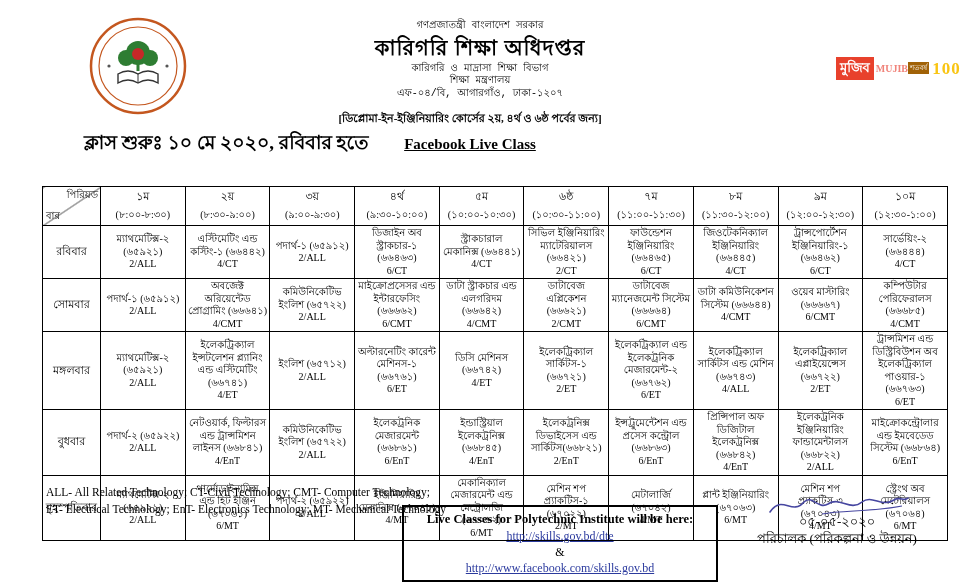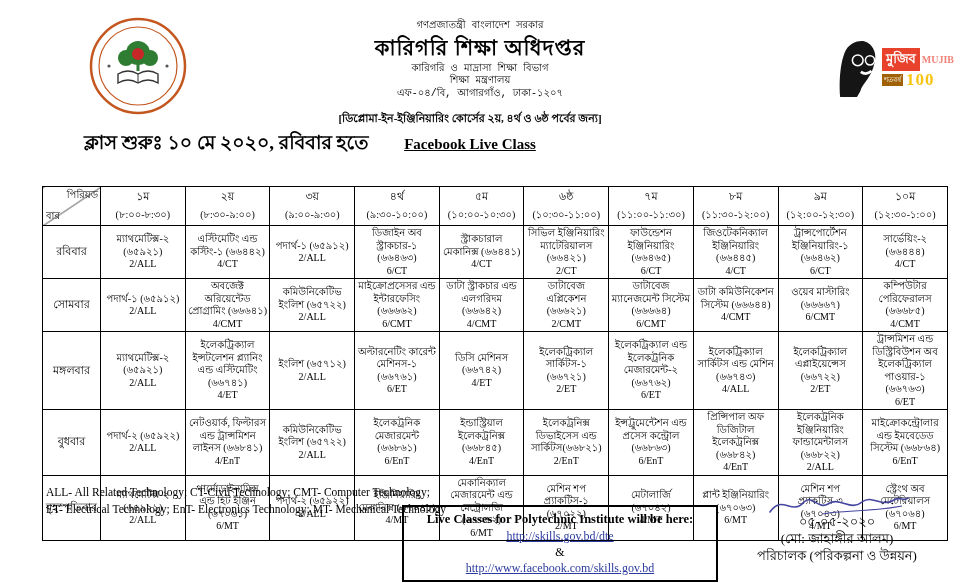--- a/index.html
+++ b/index.html
@@ -48,21 +48,21 @@
     padding:4px 6px;line-height:1.35;}
   .lb-title{font-size:12.5px;font-weight:bold;}
   .lb-link{font-size:12px;color:#2b3a9e;text-decoration:underline;display:block;}
   .lb-amp{font-size:12px;}
   .sig-block{right:8px;top:492px;width:230px;text-align:center;line-height:1.3;}
   .sig-svg{display:block;margin:0 auto -4px auto;}
   .sig-date{font-size:13px;}
   .sig-name{font-size:13px;}
   .sig-title{font-size:13px;}
   
-  .mj-right{display:flex;flex-direction:column;justify-content:center;margin-left:2px;}
+  .mj-right{display:flex;justify-content:center;margin-left:2px;}
   .mj-row1{display:flex;align-items:center;gap:2px;}
   .mj-box{background:#e8412c;color:#fff;font-size:13px;font-weight:bold;padding:1px 4px;}
   .mj-en{color:#f0837a;font-size:10px;font-weight:bold;}
   .mj-row2{display:flex;align-items:center;gap:3px;}
   .mj-sata{background:#a16207;color:#fff;font-size:7px;padding:0 2px;}
   .mj-100{color:#f9c513;font-size:17px;font-weight:bold;letter-spacing:1px;line-height:1;}
 </style>
 </head>
 <body>
 
@@ -409,15 +409,14 @@
   <div class="lb-amp">&amp;</div>
   <a class="lb-link" href="#">http://www.facebook.com/skills.gov.bd</a>
 </div>
 
 <div class="abs sig-block">
   <svg class="sig-svg" width="150" height="26" viewBox="0 0 150 26">
     <path d="M8,20 C20,2 30,24 42,10 C50,2 56,18 66,12 C78,4 88,20 100,10 C110,2 120,16 132,8 C138,4 142,10 146,6" fill="none" stroke="#4646a0" stroke-width="1.6" stroke-linecap="round"></path>
     <path d="M60,22 C80,18 110,20 140,14" fill="none" stroke="#4646a0" stroke-width="1.1"></path>
   </svg>
   <div class="sig-date">০৫-০৫-২০২০</div>
-  <div class="sig-name">(মো: জাহাঙ্গীর আলম)</div>
   <div class="sig-title">পরিচালক (পরিকল্পনা ও উন্নয়ন)</div>
 </div>
 
 </body></html>

